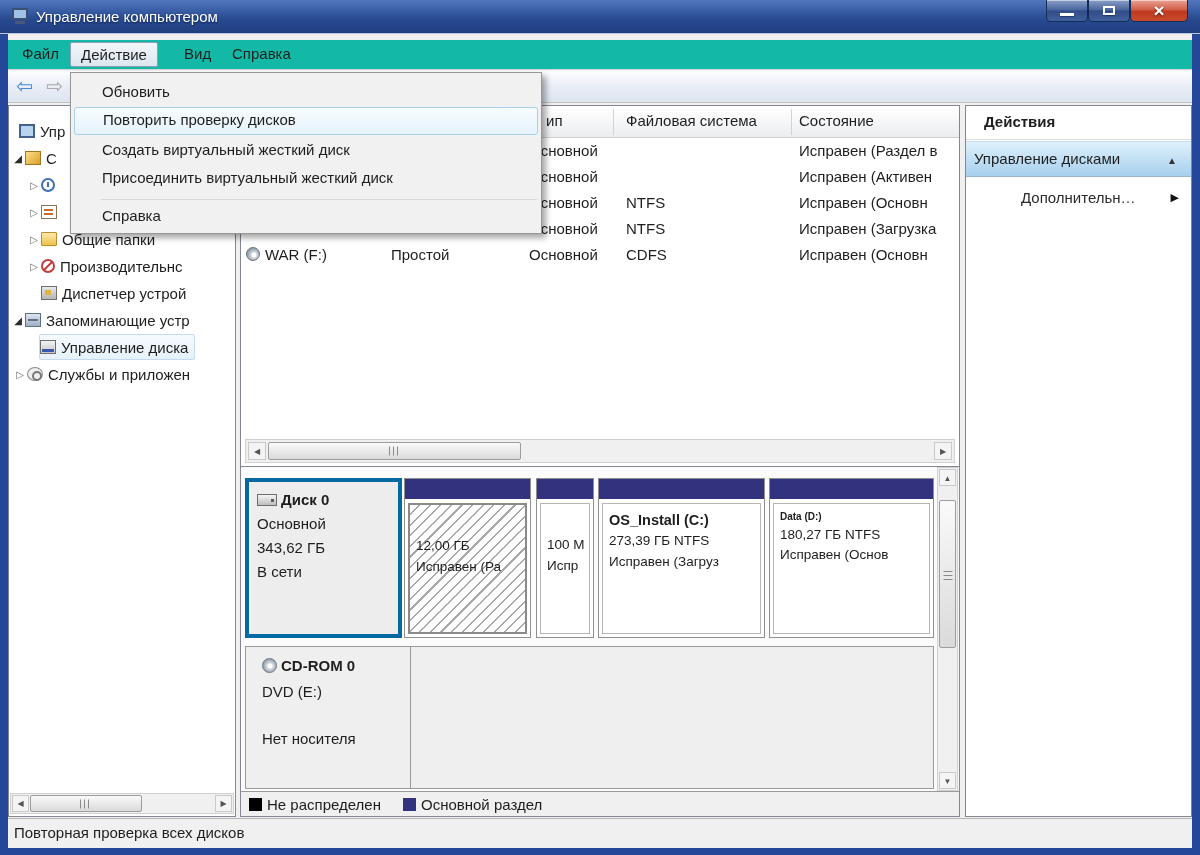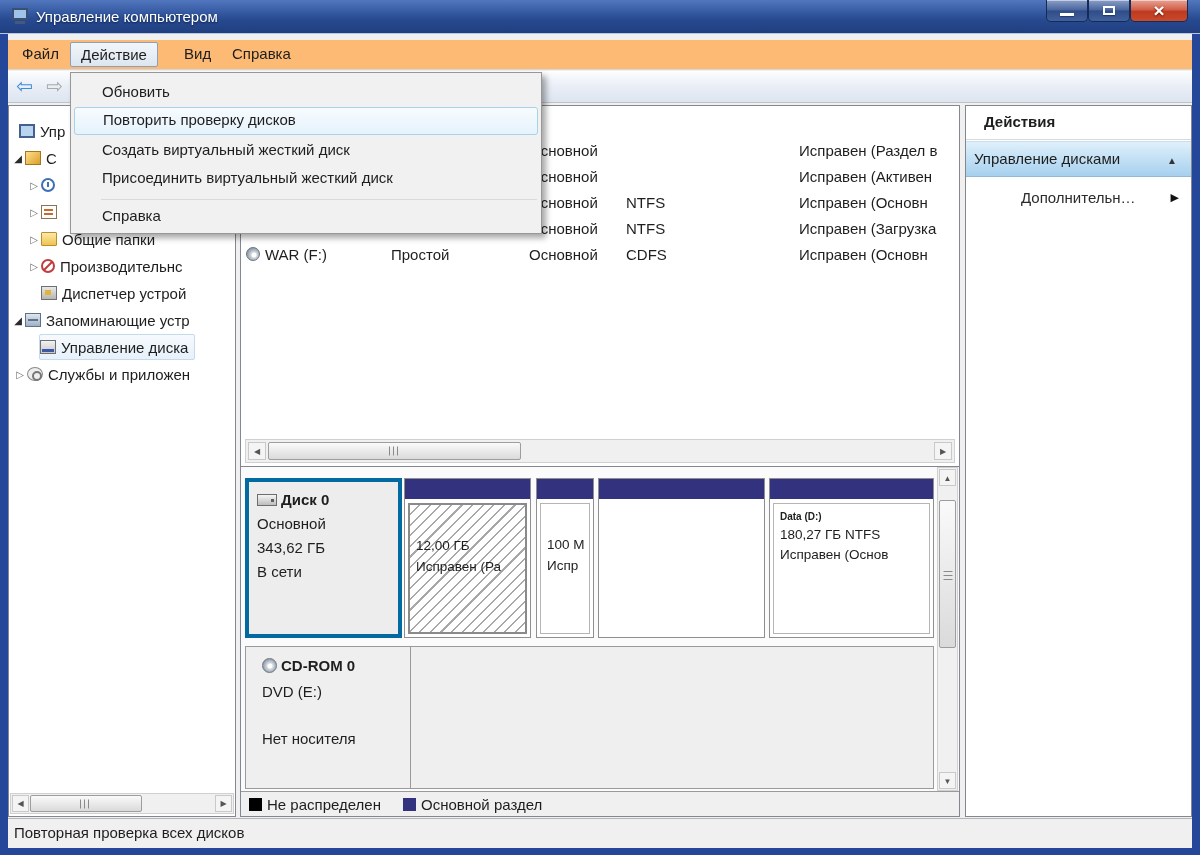--- a/index.html
+++ b/index.html
@@ -21,21 +21,21 @@
     display:flex; align-items:center; justify-content:center; box-shadow:inset 0 1px 0 rgba(255,255,255,.5); }
   .wbtn-min,.wbtn-max { width:42px; background:linear-gradient(#7e97c4,#44609a 50%,#2e4a85 52%,#3d5globe 100%); background:linear-gradient(#7e97c4,#44609a 50%,#2e4a85 52%,#3b5globe); background:linear-gradient(#7e97c4 0%,#44609a 49%,#2e4a85 51%,#405f9c 100%); }
   .wbtn-close { width:58px; background:linear-gradient(#e8a294 0%,#d2604a 45%,#bf3a1f 55%,#c84a2c 100%); }
   .glyph-min { width:14px; height:3px; background:#fff; box-shadow:0 1px 1px #203a6b; margin-top:8px; }
   .glyph-max { width:12px; height:9px; border:2px solid #fff; box-shadow:0 1px 1px #203a6b; }
   .glyph-close { color:#fff; font-size:19px; font-weight:bold; text-shadow:0 1px 2px #5e1505; line-height:1; }
 
   .content { left:8px; top:34px; width:1184px; height:814px; background:#f0f0f0; }
 
   
-  .menubar { left:0; top:6px; width:1184px; height:30px; background:#fdba74; border-bottom:1px solid #d7d7d7; }
+  .menubar { left:0; top:6px; width:1184px; height:30px; background:#14b8a6; border-bottom:1px solid #d7d7d7; }
   .menuitem { position:absolute; top:2px; height:25px; padding:3px 10px; }
   .menuitem.pressed { background:linear-gradient(#f2f6fa,#dce6f0); border:1px solid #8da0b5; border-radius:2px; }
 
   
   .toolbar { left:0; top:37px; width:1184px; height:32px;
     background:linear-gradient(#fdfeff,#e9eef6 50%,#dde5f0); border-bottom:1px solid #c2c2c2; }
   .nav-arrow { position:absolute; top:3px; font-size:20px; line-height:24px; }
   .arrow-back { left:8px; color:#3f8cd6; }
   .arrow-fwd { left:38px; color:#a9a9a9; }
   .tb-sep { position:absolute; left:70px; top:5px; width:1px; height:21px; background:#b9b9b9; }
@@ -219,20 +219,27 @@
       <div class="sb-arrow" style="left:1px; top:1px; width:17px; height:17px;">◀</div>
       <div class="sb-thumb" style="left:19px; top:1px; width:112px; height:17px;">
           <div class="grip-h"></div>
         </div>
       <div class="sb-arrow" style="right:1px; top:1px; width:17px; height:17px;">▶</div>
     </div>
   </div>
 
   <div class="abs panel mainpanel">
 
+    <div class="vheader">
+      <div class="vhlabel" style="left:305px;">ип</div>
+      <div class="vhsep" style="left:372px;"></div>
+      <div class="vhlabel" style="left:385px;">Файловая система</div>
+      <div class="vhsep" style="left:550px;"></div>
+      <div class="vhlabel" style="left:558px;">Состояние</div>
+    </div>
 
     <div class="vrow" style="top:33px;">
       <div class="vcell" style="left:288px;">Основной</div>
       <div class="vcell" style="left:385px;"></div>
       <div class="vcell" style="left:558px;">Исправен (Раздел в</div>
     </div>
     <div class="vrow" style="top:59px;">
       <div class="vcell" style="left:288px;">Основной</div>
       <div class="vcell" style="left:385px;"></div>
       <div class="vcell" style="left:558px;">Исправен (Активен</div>
@@ -287,20 +294,25 @@
         <div class="bar" style="background:#32327e;"></div>
         <div class="body">
           <div style="font-weight:bold;"></div>
           <div style="margin-top:26px;">100 М</div>
           <div>Испр</div>
         </div>
       </div>
 
       <div class="part" style="left:357px; top:11px; width:167px; height:160px;">
         <div class="bar" style="background:#32327e;"></div>
+        <div class="body">
+          <div style="font-weight:bold; font-size:14.5px;">OS_Install  (C:)</div>
+          <div>273,39 ГБ NTFS</div>
+          <div>Исправен (Загруз</div>
+        </div>
       </div>
 
       <div class="part" style="left:528px; top:11px; width:165px; height:160px;">
         <div class="bar" style="background:#32327e;"></div>
         <div class="body">
           <div style="font-weight:bold; font-size:10px;">Data  (D:)</div>
           <div>180,27 ГБ NTFS</div>
           <div>Исправен (Основ</div>
         </div>
       </div>

